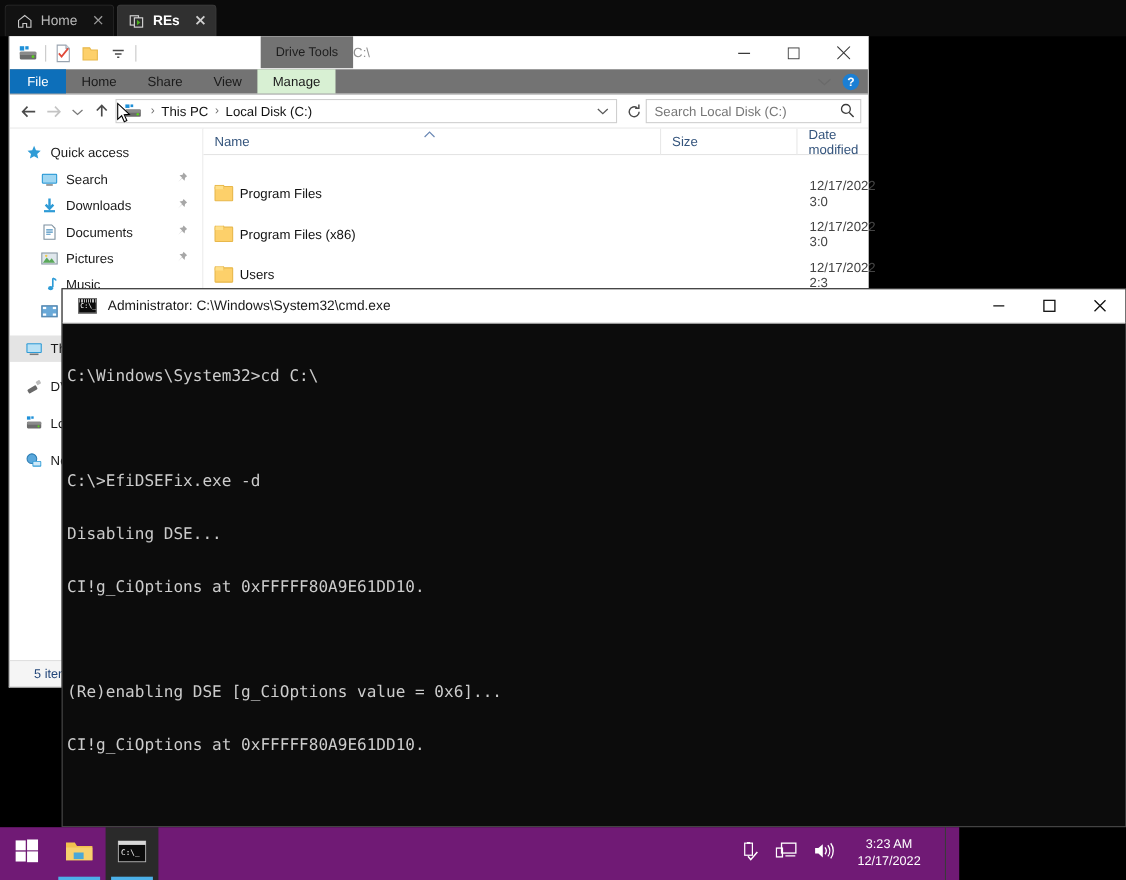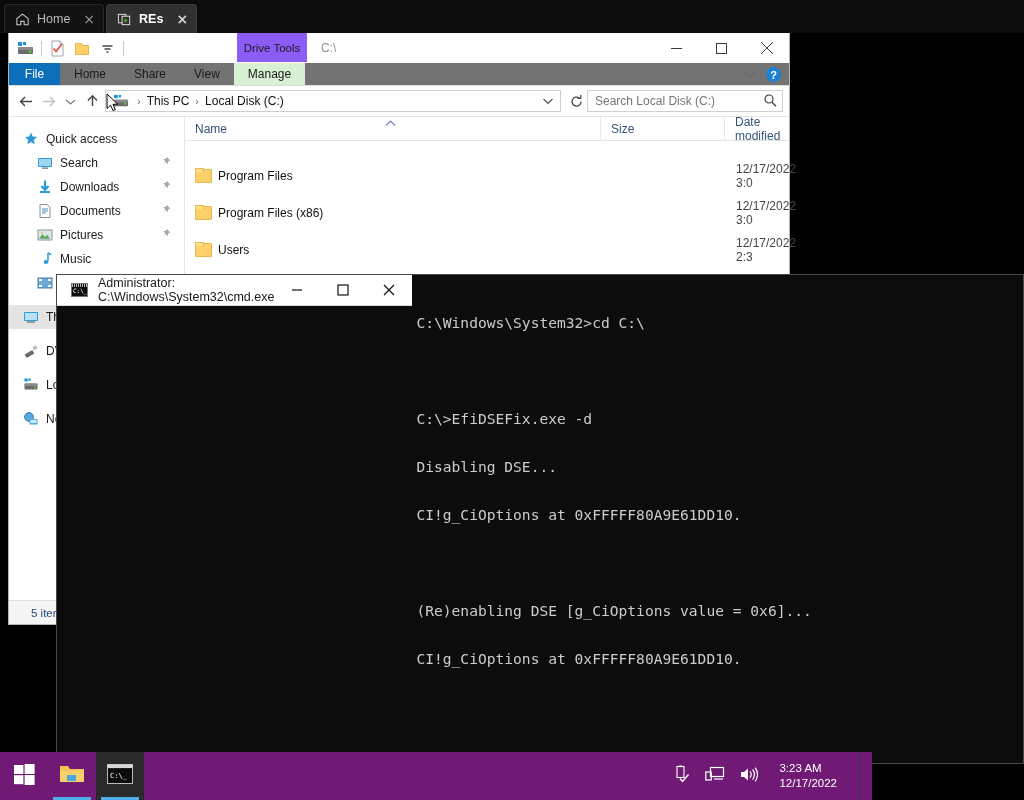--- a/index.html
+++ b/index.html
@@ -63,22 +63,22 @@
   #exp-titlebar {
     height: 30px; position: relative;
     background: #ffffff;
     display: flex; align-items: center;
   }
   #qat { display: flex; align-items: center; gap: 6px; padding-left: 7px; height: 30px; }
   .qat-sep { width: 1px; height: 15px; background: #c8c8c8; display:inline-block; }
   .qat-btn { width: 19px; height: 19px; position: relative; display:block; }
   #ctx-tab {
     position: absolute; left: 228px; top: 0;
-    width: 70px; height: 29px;
-    background: #8b5cf6;
+    width: 84px; height: 29px;
+    background: #737373;
     display: flex; align-items: center; justify-content: center;
     font-size: 11.5px; color: #1d1d1d;
   }
   #exp-title {
     position: absolute; left: 312px; top: 0; height: 30px;
     display: flex; align-items: center;
     font-size: 12px; color: #909090;
   }
   #exp-wincontrols {
     position: absolute; right: 0; top: 0; height: 30px;
@@ -192,21 +192,21 @@
     content: ""; position: absolute; left: 0; top: 0px; width: 7px; height: 3px;
     background: #ffe08a; border: 1px solid #e8b84b; border-bottom: none; border-radius: 1px 1px 0 0;
   }
 
   
   #cmd {
     position: absolute; left: 56px; top: 262px;
     width: 968px; height: 490px;
     background: #0c0c0c;
     border: 1px solid #4a4a4a;
-    display: flex; flex-direction: row; margin-top: 12px;
+    display: flex; flex-direction: column;
   }
   #cmd-title {
     height: 31px; flex: 0 0 31px; background: #ffffff;
     display: flex; align-items: center;
     border-bottom: 1px solid #dcdcdc;
   }
   #cmd-title .ico { margin-left: 14px; margin-right: 10px; }
   #cmd-title .txt { font-size: 12.5px; color: #1a1a1a; }
   #cmd-wincontrols { margin-left: auto; display: flex; height: 31px; }
   #cmd-wincontrols .wc { width: 46px; }
@@ -240,21 +240,21 @@
     width: 48px; display: flex; align-items: center; justify-content: center;
     position: relative;
   }
   .tb-btn.active { background: #2a2a2a; }
   .tb-underline { position: absolute; bottom: 0; left: 5px; right: 5px; height: 3px; background: #4cb0e8; }
   #tray {
     margin-left: auto; display: flex; align-items: center; gap: 14px;
     padding-right: 6px; color: #ffffff;
   }
   #clock {
-    display: flex; flex-direction: column; justify-content: center;
+    display: flex; flex-direction: column; align-items: center; justify-content: center;
     font-size: 11.5px; line-height: 15px; color: #ffffff; padding: 0 8px 0 6px;
   }
   #showdesk { width: 7px; height: 48px; border-left: 1px solid #3a3a3a; }
 
   .cursor { position: absolute; left: 106px; top: 93px; width: 14px; height: 20px; pointer-events:none; }
 </style>
 </head>
 <body>
 
 <div id="desktop">

